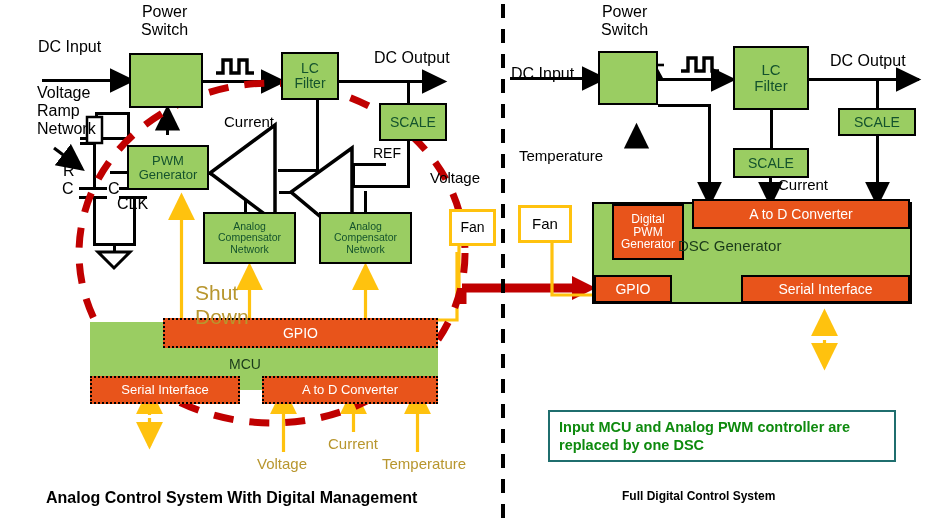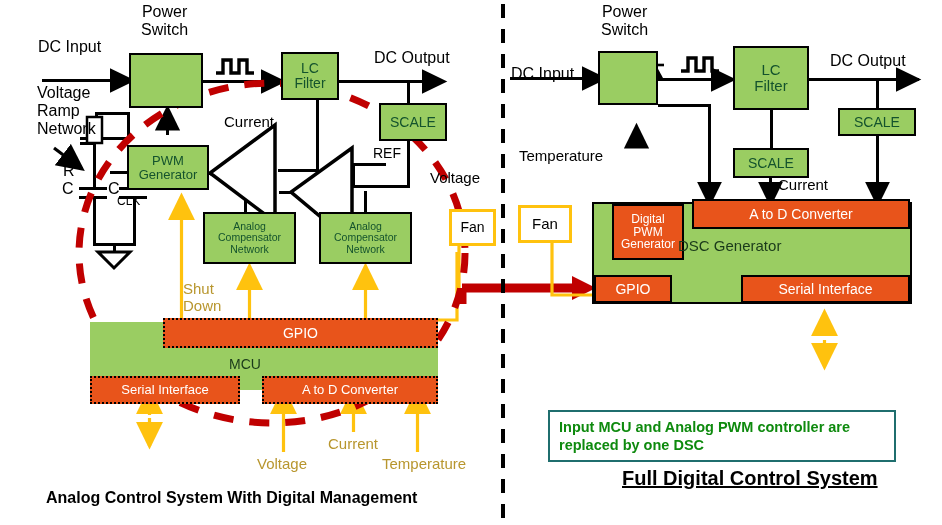--- a/index.html
+++ b/index.html
@@ -203,25 +203,25 @@
   <div class="lbl" style="left:38px;top:38px;font-size:16px;">DC Input</div>
   <div class="lbl" style="left:141px;top:3px;font-size:16px;text-align:center;">Power
 Switch</div>
   <div class="lbl" style="left:374px;top:49px;font-size:16px;">DC Output</div>
   <div class="lbl" style="left:37px;top:84px;font-size:16px;">Voltage
 Ramp
 Network</div>
   <div class="lbl" style="left:63px;top:162px;font-size:16px;">R</div>
   <div class="lbl" style="left:62px;top:180px;font-size:16px;">C</div>
   <div class="lbl" style="left:108px;top:180px;font-size:16px;">C</div>
-  <div class="lbl" style="left:117px;top:195px;font-size:12px;">CLK</div>
+  <div class="lbl" style="left:117px;top:195px;font-size:16px;">CLK</div>
   <div class="lbl" style="left:224px;top:114px;font-size:15px;">Current</div>
   <div class="lbl" style="left:373px;top:146px;font-size:14px;">REF</div>
   <div class="lbl" style="left:430px;top:170px;font-size:15px;">Voltage</div>
-  <div class="lbl-gold" style="left:183px;top:281px;font-size:15px;">Shut
+  <div class="lbl-gold" style="left:183px;top:281px;font-size:21px;padding-left:12px;">Shut
 Down</div>
   <div class="lbl-gold" style="left:257px;top:456px;font-size:15px;">Voltage</div>
   <div class="lbl-gold" style="left:328px;top:436px;font-size:15px;">Current</div>
   <div class="lbl-gold" style="left:382px;top:456px;font-size:15px;">Temperature</div>
 
   <div class="box green" style="left:598px;top:51px;width:60px;height:54px;font-size:13px;"></div>
 
   <div class="box green" style="left:733px;top:46px;width:76px;height:64px;font-size:15px;white-space:pre;">LC
 Filter</div>
 
@@ -243,15 +243,15 @@
   <div class="lbl" style="left:511px;top:65px;font-size:16px;">DC Input</div>
   <div class="lbl" style="left:601px;top:3px;font-size:16px;text-align:center;">Power
 Switch</div>
   <div class="lbl" style="left:830px;top:52px;font-size:16px;">DC Output</div>
   <div class="lbl" style="left:519px;top:148px;font-size:15px;">Temperature</div>
   <div class="lbl" style="left:778px;top:177px;font-size:15px;">Current</div>
 
   <div class="note" style="left:548px;top:410px;width:348px;font-size:14.5px;">Input MCU and Analog PWM controller are replaced by one DSC</div>
 
   <div class="caption" style="left:46px;top:489px;font-size:16px;">Analog Control System With Digital Management</div>
-  <div class="caption" style="left:622px;top:467px;font-size:20px;text-decoration:underline;">Full Digital Control System</div>
+  <div class="caption" style="left:622px;top:489px;font-size:12px;">Full Digital Control System</div>
 
 </div>
 
 </body></html>

